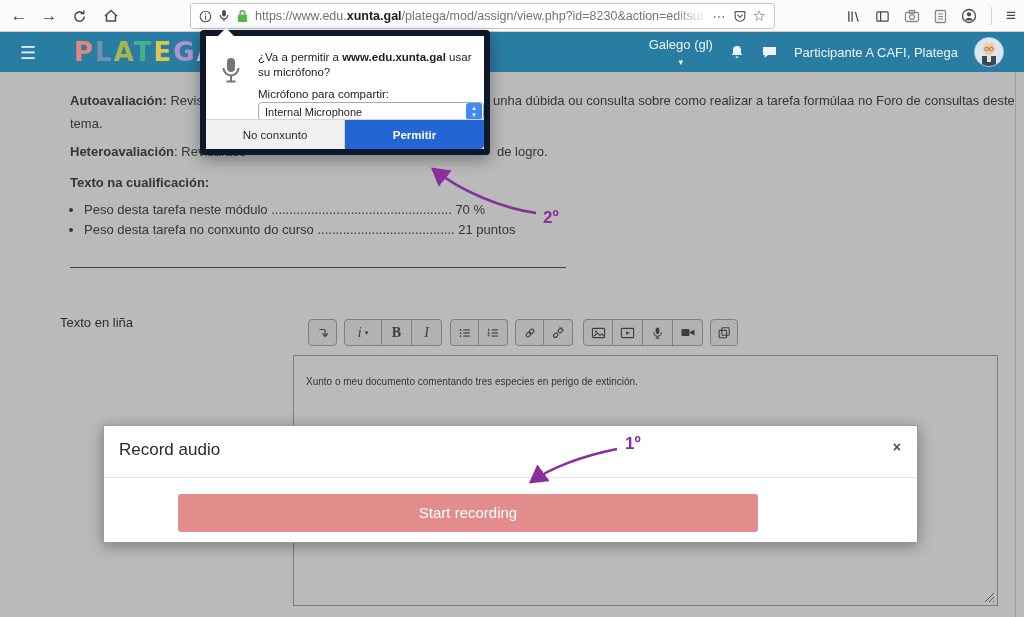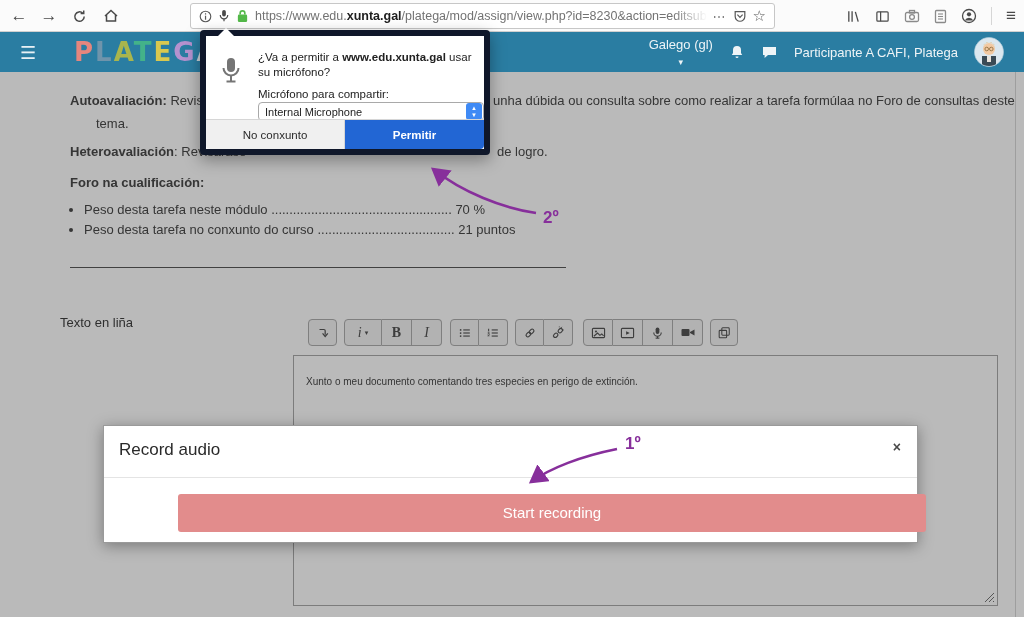--- a/index.html
+++ b/index.html
@@ -50,21 +50,21 @@
   .resize-h { position:absolute; right:2px; bottom:2px; }
 
   
   .backdrop { position:absolute; left:0; top:72px; width:1024px; height:545px; background:rgba(0,0,0,0.27); z-index:20; }
 
   
   .rec-dialog { position:absolute; left:103px; top:425px; width:815px; height:118px; background:#fff; border:1px solid #9a9a9a; box-shadow:0 3px 14px rgba(0,0,0,0.35); z-index:30; }
   .rec-head { position:absolute; left:0; top:0; right:0; height:52px; border-bottom:1px solid #e4e4e4; }
   .rec-title { position:absolute; left:15px; top:14px; font-size:17px; color:#2a2a2a; }
   .rec-close { position:absolute; right:16px; top:13px; font-size:14px; font-weight:bold; color:#4a4a4a; }
-  .rec-start { position:absolute; left:74px; top:68px; width:748px; height:38px; background:#e28c8c; border:none; border-radius:3px; color:#fff; font-size:15px; line-height:38px; text-align:center; }
+  .rec-start { position:absolute; left:74px; top:68px; width:580px; height:38px; background:#e28c8c; border:none; border-radius:3px; color:#fff; font-size:15px; line-height:38px; text-align:center; }
 
   
   .perm { position:absolute; left:200px; top:30px; width:290px; height:125px; background:#fff; border:6px solid #0f172a; border-radius:4px; box-shadow:0 5px 16px rgba(0,0,0,0.35); z-index:50; font-size:11.5px; color:#222; }
   .perm .anchor { position:absolute; left:12px; top:-8px; width:0; height:0; border-left:8px solid transparent; border-right:8px solid transparent; border-bottom:8px solid #fff; }
   .perm-mic { position:absolute; left:14px; top:20px; }
   .perm-q { position:absolute; left:52px; top:14px; width:224px; line-height:15px; }
   .perm-label { position:absolute; left:52px; top:52px; }
   .perm-select { position:absolute; left:52px; top:66px; width:226px; height:19px; border:1px solid #a9a9a9; border-radius:4px; background:#fff; display:flex; align-items:center; }
   .perm-select .selval { flex:1; padding-left:6px; font-size:11px; color:#222; white-space:nowrap; overflow:hidden; }
   .perm-select .stepper { width:16px; height:17px; margin:0 1px; background:#3f8af5; border-radius:3px; color:#fff; font-size:6px; line-height:7px; display:flex; flex-direction:column; align-items:center; justify-content:center; }
@@ -198,26 +198,26 @@
         </svg>
     </span>
   </div>
 </div>
 
 <div class="page-content">
   <div class="rightline"></div>
 
   <div class="frag" style="left:70px; top:21px;"><b>Autoavaliación:</b><span> Revisa o teu tr</span></div>
   <div class="frag" style="left:493px; top:21px;">unha dúbida ou consulta sobre como realizar a tarefa formúlaa no Foro de consultas deste</div>
-  <div class="frag" style="left:70px; top:44px;margin-left:26px;">tema.</div>
+  <div class="frag" style="left:70px; top:44px;">tema.</div>
 
   <div class="frag" style="left:70px; top:72px;"><b>Heteroavaliación</b><span>: Revisarase </span></div>
   <div class="frag" style="left:497px; top:72px;">de logro.</div>
 
-  <div class="frag" style="left:70px; top:103px; font-weight:bold;">Foro na cualificación:</div>
+  <div class="frag" style="left:70px; top:103px; font-weight:bold;">Texto na cualificación:</div>
 
   <ul class="weights">
     <li>Peso desta tarefa neste módulo .................................................. 70 %</li>
     <li>Peso desta tarefa no conxunto do curso ...................................... 21 puntos</li>
   </ul>
 
   <div class="hr-line"></div>
 
   <div class="frag" style="left:60px; top:243px; color:#3f3f3f;">Texto en liña</div>
 

